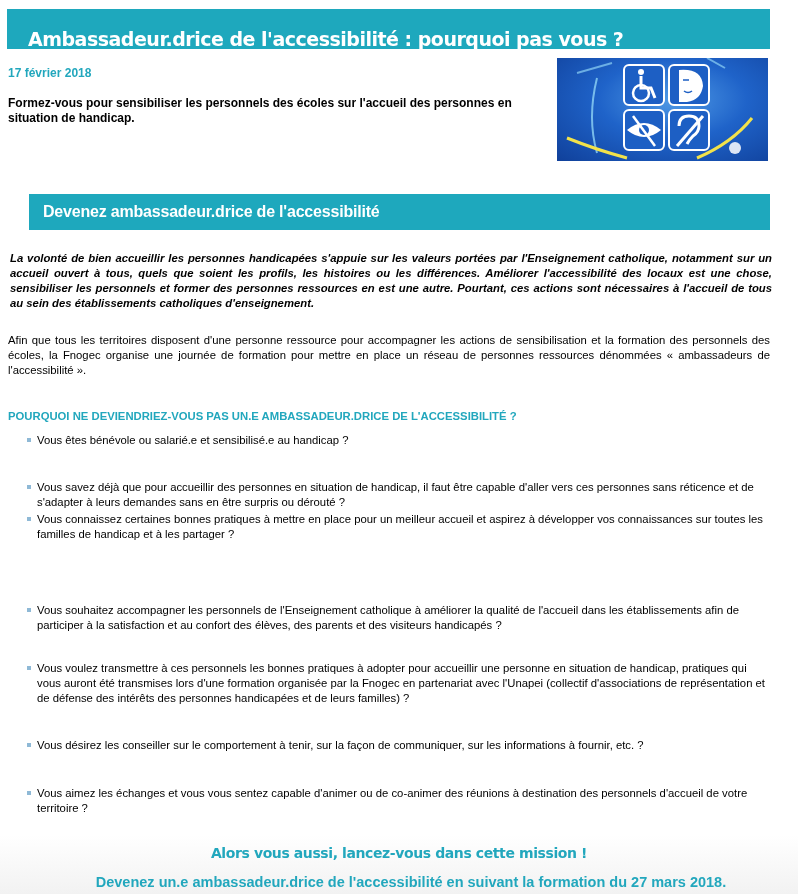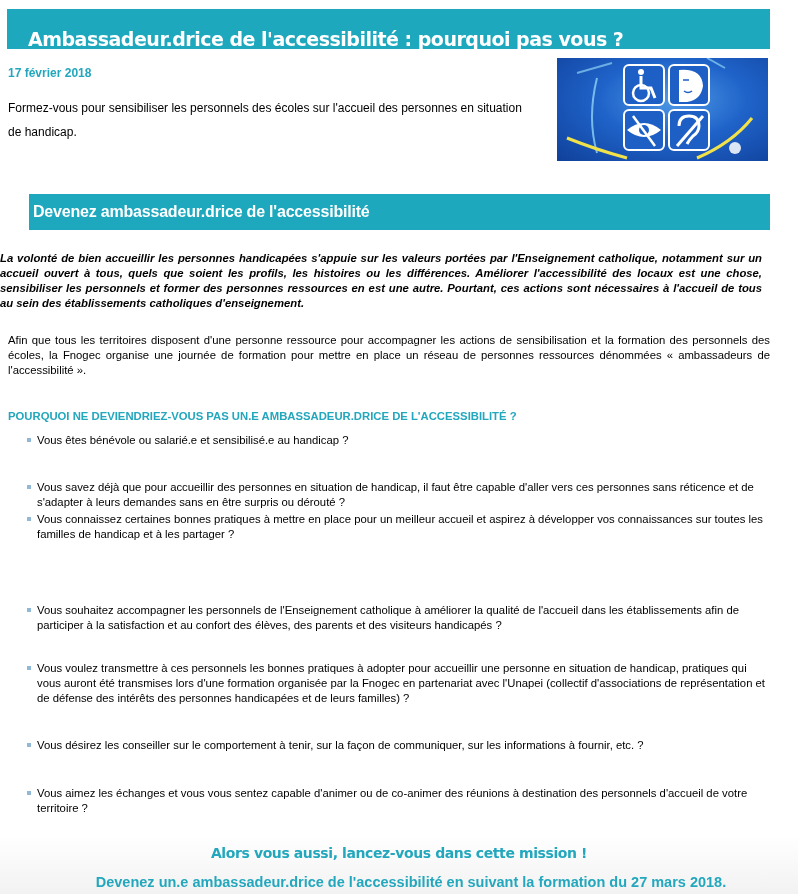--- a/index.html
+++ b/index.html
@@ -1,25 +1,25 @@
 <!DOCTYPE html>
 <html><head>
 <meta charset="utf-8">
 <style>
   html, body { margin:0; padding:0; background:#ffffff; }
   body { width:798px; height:894px; position:relative; overflow:hidden; font-family:"Liberation Sans", sans-serif; color:#000; }
   .banner-top { position:absolute; left:7px; top:9px; width:763px; height:40px; background:#1ea8bd; }
   .banner-top h1 { margin:10px; color:#fff; font-family:"DejaVu Sans", sans-serif; font-weight:bold; font-size:19px; line-height:40px; padding-left:11px; letter-spacing:-0.5px; }
   .date { position:absolute; left:8px; top:66px; color:#22a7bd; font-weight:bold; font-size:12px; }
-  .intro { position:absolute; left:8px; top:96px; width:530px; font-weight:normal; font-size:12px; line-height:24px; }
+  .intro { position:absolute; left:8px; top:96px; width:530px; font-weight:bold; font-size:12px; line-height:15px; }
   .hero { position:absolute; left:557px; top:58px; width:211px; height:103px; overflow:hidden; background:radial-gradient(ellipse at 55% 40%, #4f9ae6 0%, #1f63c9 45%, #10409a 100%); }
   .hero svg { position:absolute; left:0; top:0; }
   .banner-sub { position:absolute; left:29px; top:194px; width:741px; height:36px; background:#1ea8bd; }
-  .banner-sub h2 { margin:0; color:#fff; font-weight:bold; font-size:16px; line-height:36px; padding-left:4px; letter-spacing:-0.2px; }
-  .lead { position:absolute; left:0; top:251px; width:762px; font-weight:bold; font-style:italic; font-size:11.3px; line-height:15px; text-align:justify; }
+  .banner-sub h2 { margin:0; color:#fff; font-weight:bold; font-size:16px; line-height:36px; padding-left:14px; letter-spacing:-0.2px; }
+  .lead { position:absolute; left:10px; top:251px; width:762px; font-weight:bold; font-style:italic; font-size:11.3px; line-height:15px; text-align:justify; }
   .para { position:absolute; left:8px; top:333px; width:762px; font-size:11.3px; line-height:15px; text-align:justify; }
   .question { position:absolute; left:8px; top:410px; color:#22a7bd; font-weight:bold; font-size:11.3px; }
   ul.reasons { position:absolute; left:0; top:0; margin:0; padding:0; list-style:none; }
   ul.reasons li { position:absolute; left:37px; width:730px; font-size:11.3px; line-height:15px; }
   ul.reasons li .bullet { position:absolute; left:-10px; top:5px; width:4px; height:4px; background:#8fb9d6; }
   .cta1 { position:absolute; left:0; top:845px; width:798px; text-align:center; color:#22a7bd; font-family:"DejaVu Sans", sans-serif; font-weight:bold; font-size:14px; letter-spacing:-0.4px; }
   .cta2 { position:absolute; left:0; top:874px; width:798px; text-align:center; color:#22a7bd; font-weight:bold; font-size:14.5px;margin-left:12px; }
   .fade { position:absolute; left:0; top:835px; width:798px; height:59px; background:linear-gradient(#ffffff, #f2f2f2); }
 </style>
 </head>

